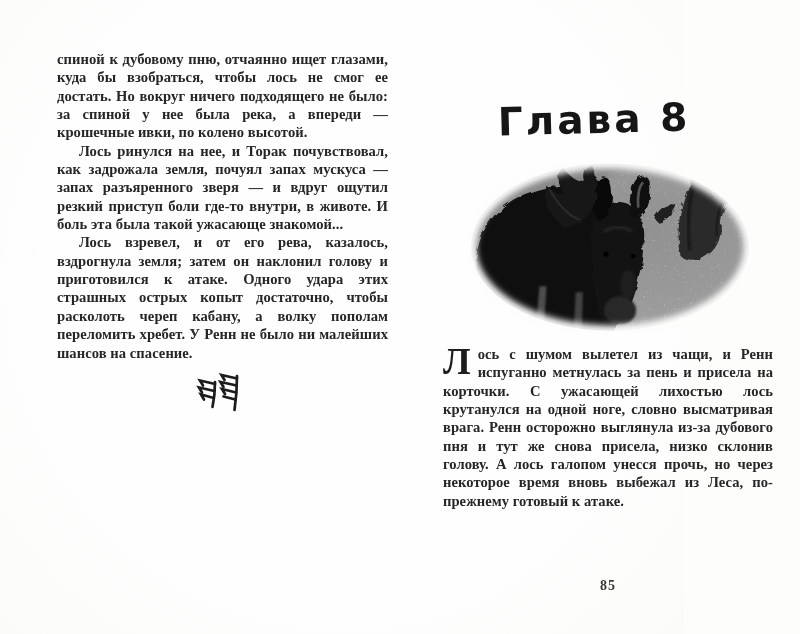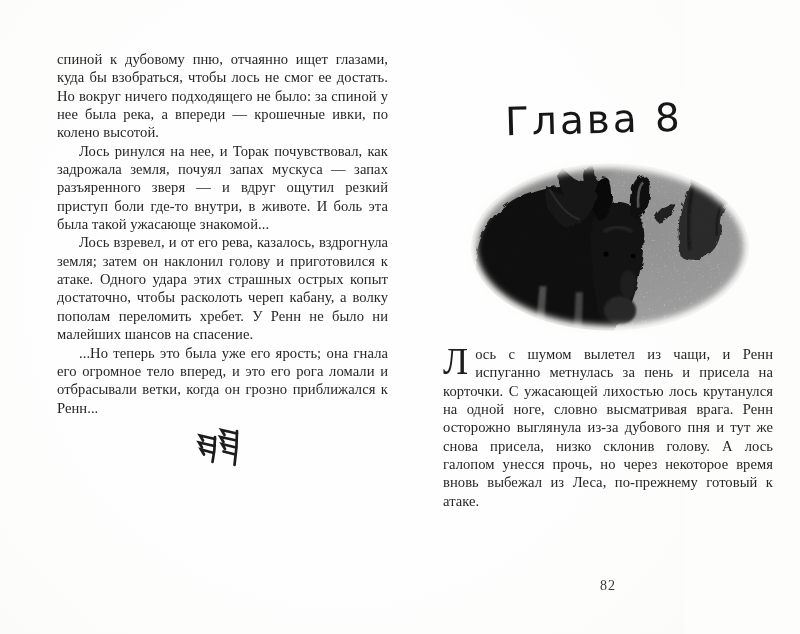--- a/index.html
+++ b/index.html
@@ -4,20 +4,21 @@
 <style>
   html,body{margin:0;padding:0;}
   body{
     width:800px;height:634px;overflow:hidden;
     background:#fdfdfc;
     font-family:"Liberation Serif", serif;
   }
   .spread{
     position:relative;width:684px;height:634px;
     background:radial-gradient(ellipse at 50% 45%, #fefefe 60%, #fbfbf9 100%);
+    font-weight:bold;
   }
   .page{position:absolute;top:0;height:634px;}
   .page-left{left:57px;width:331px;}
   .page-right{left:443px;width:330px;}
 
   .body-text{position:absolute;left:0;width:100%;}
   .page-left .body-text{top:50px;}
   .page-right .body-text{top:345px;}
 
   p.para{
@@ -73,21 +74,20 @@
 </head>
 <body>
 
 <div class="spread">
 
   <div class="page page-left">
     <div class="body-text">
       <p class="para">спиной к дубовому пню, отчаянно ищет глазами, куда бы взобраться, чтобы лось не смог ее достать. Но вокруг ничего подходящего не было: за спиной у нее была река, а впереди — крошечные ивки, по колено высотой.</p>
       <p class="para indent">Лось ринулся на нее, и Торак почувствовал, как задрожала земля, почуял запах мускуса — запах разъяренного зверя — и вдруг ощутил резкий приступ боли где-то внутри, в животе. И боль эта была такой ужасающе знакомой...</p>
       <p class="para indent">Лось взревел, и от его рева, казалось, вздрогнула земля; затем он наклонил голову и приготовился к атаке. Одного удара этих страшных острых копыт достаточно, чтобы расколоть череп кабану, а волку пополам переломить хребет. У Ренн не было ни малейших шансов на спасение.</p>
-      <p class="para indent">...Но теперь это была уже его ярость; она гнала его огромное тело вперед, и это его рога ломали и отбрасывали ветки, когда он грозно приближался к Ренн...</p>
 
       <div class="end-glyph">
         <svg width="64" height="46" viewBox="0 0 64 46" aria-hidden="true">
           <g stroke="#1c1c1c" stroke-width="2.7" stroke-linecap="round" fill="none">
 
             <path d="M24,11 C24,19 23,29 21.5,36"></path>
             <path d="M24,13 L9,9.5 L12,14.5"></path>
             <path d="M23.4,20 L8,16.5 L11,21.5"></path>
             <path d="M22.8,27 L10,23.5 L13,28.5"></path>
 
@@ -172,16 +172,16 @@
         </g>
 
         <ellipse cx="140" cy="85" rx="138" ry="83" fill="none" stroke="#fdfdfc" stroke-width="10" filter="url(#soft3)"></ellipse>
       </svg>
     </div>
 
     <div class="body-text">
       <p class="para"><span class="dropcap">Л</span><span>ось с шумом вылетел из чащи, и Ренн испуганно метнулась за пень и присела на корточки. С ужасающей лихостью лось крутанулся на одной ноге, словно высматривая врага. Ренн осторожно выглянула из-за дубового пня и тут же снова присела, низко склонив голову. А лось галопом унесся прочь, но через некоторое время вновь выбежал из Леса, по-прежнему готовый к атаке.</span></p>
     </div>
 
-    <div class="page-number">82</div>
+    <div class="page-number">85</div>
   </div>
 
 </div>
 
 </body></html>

